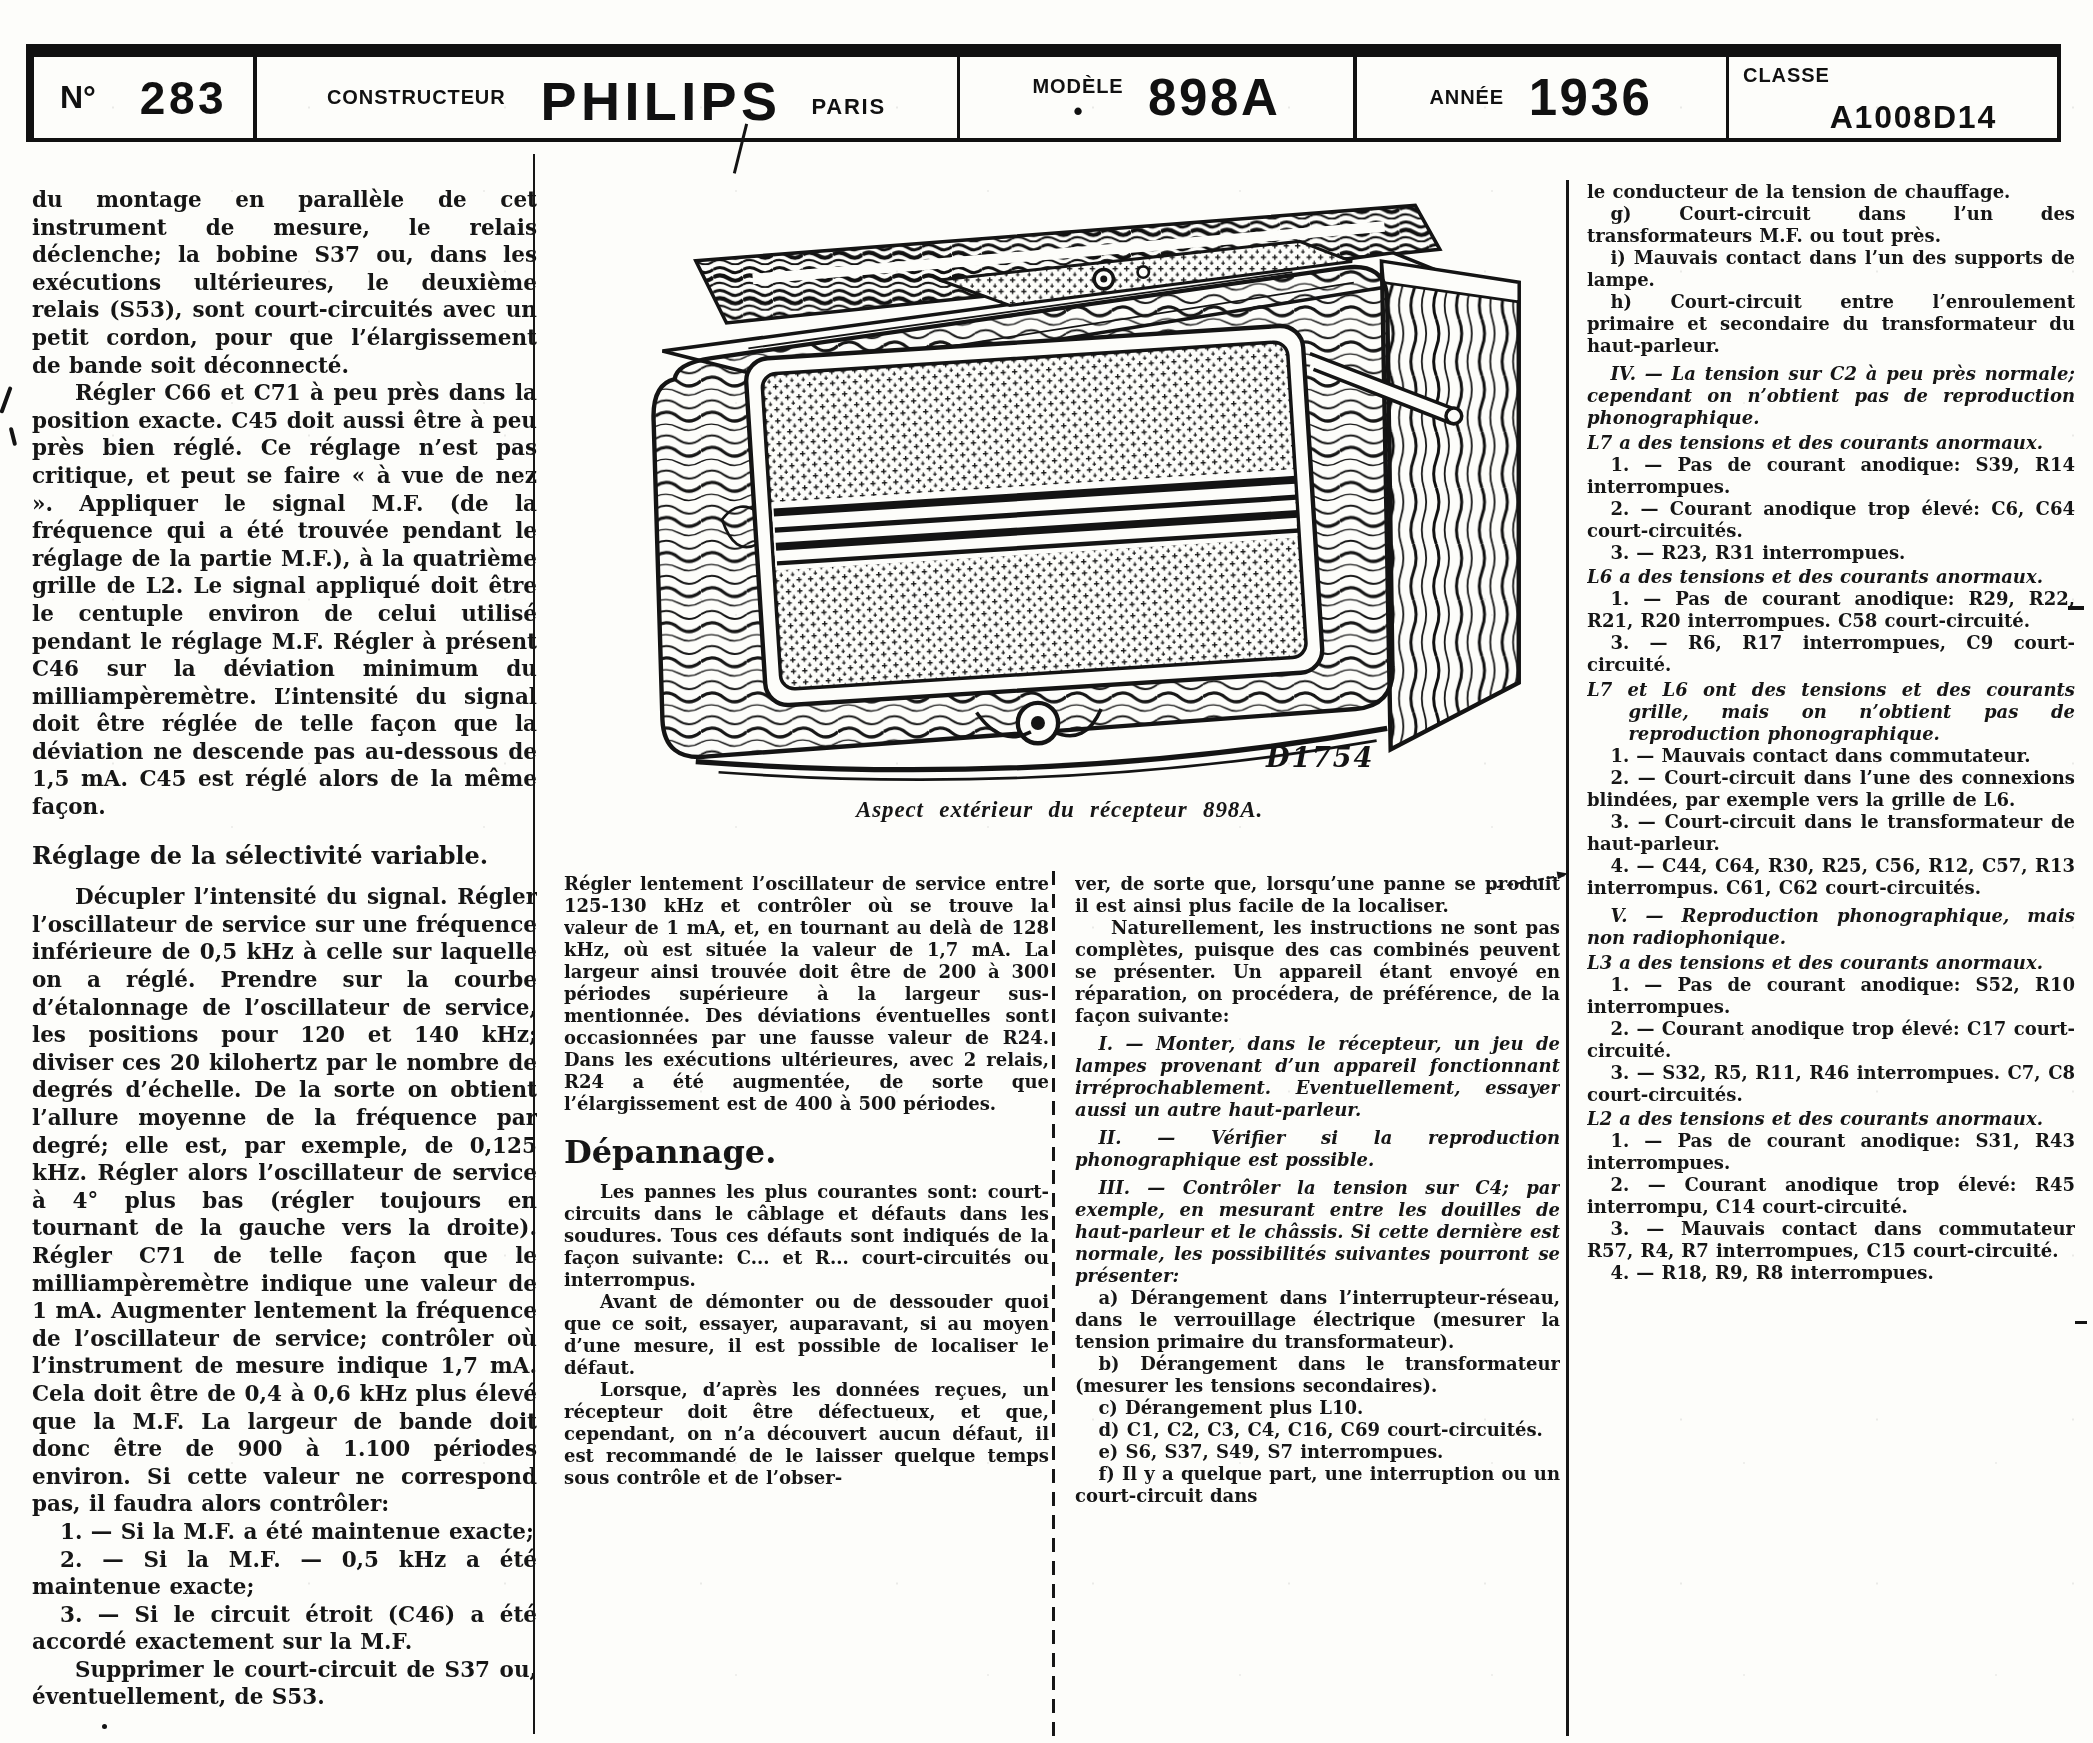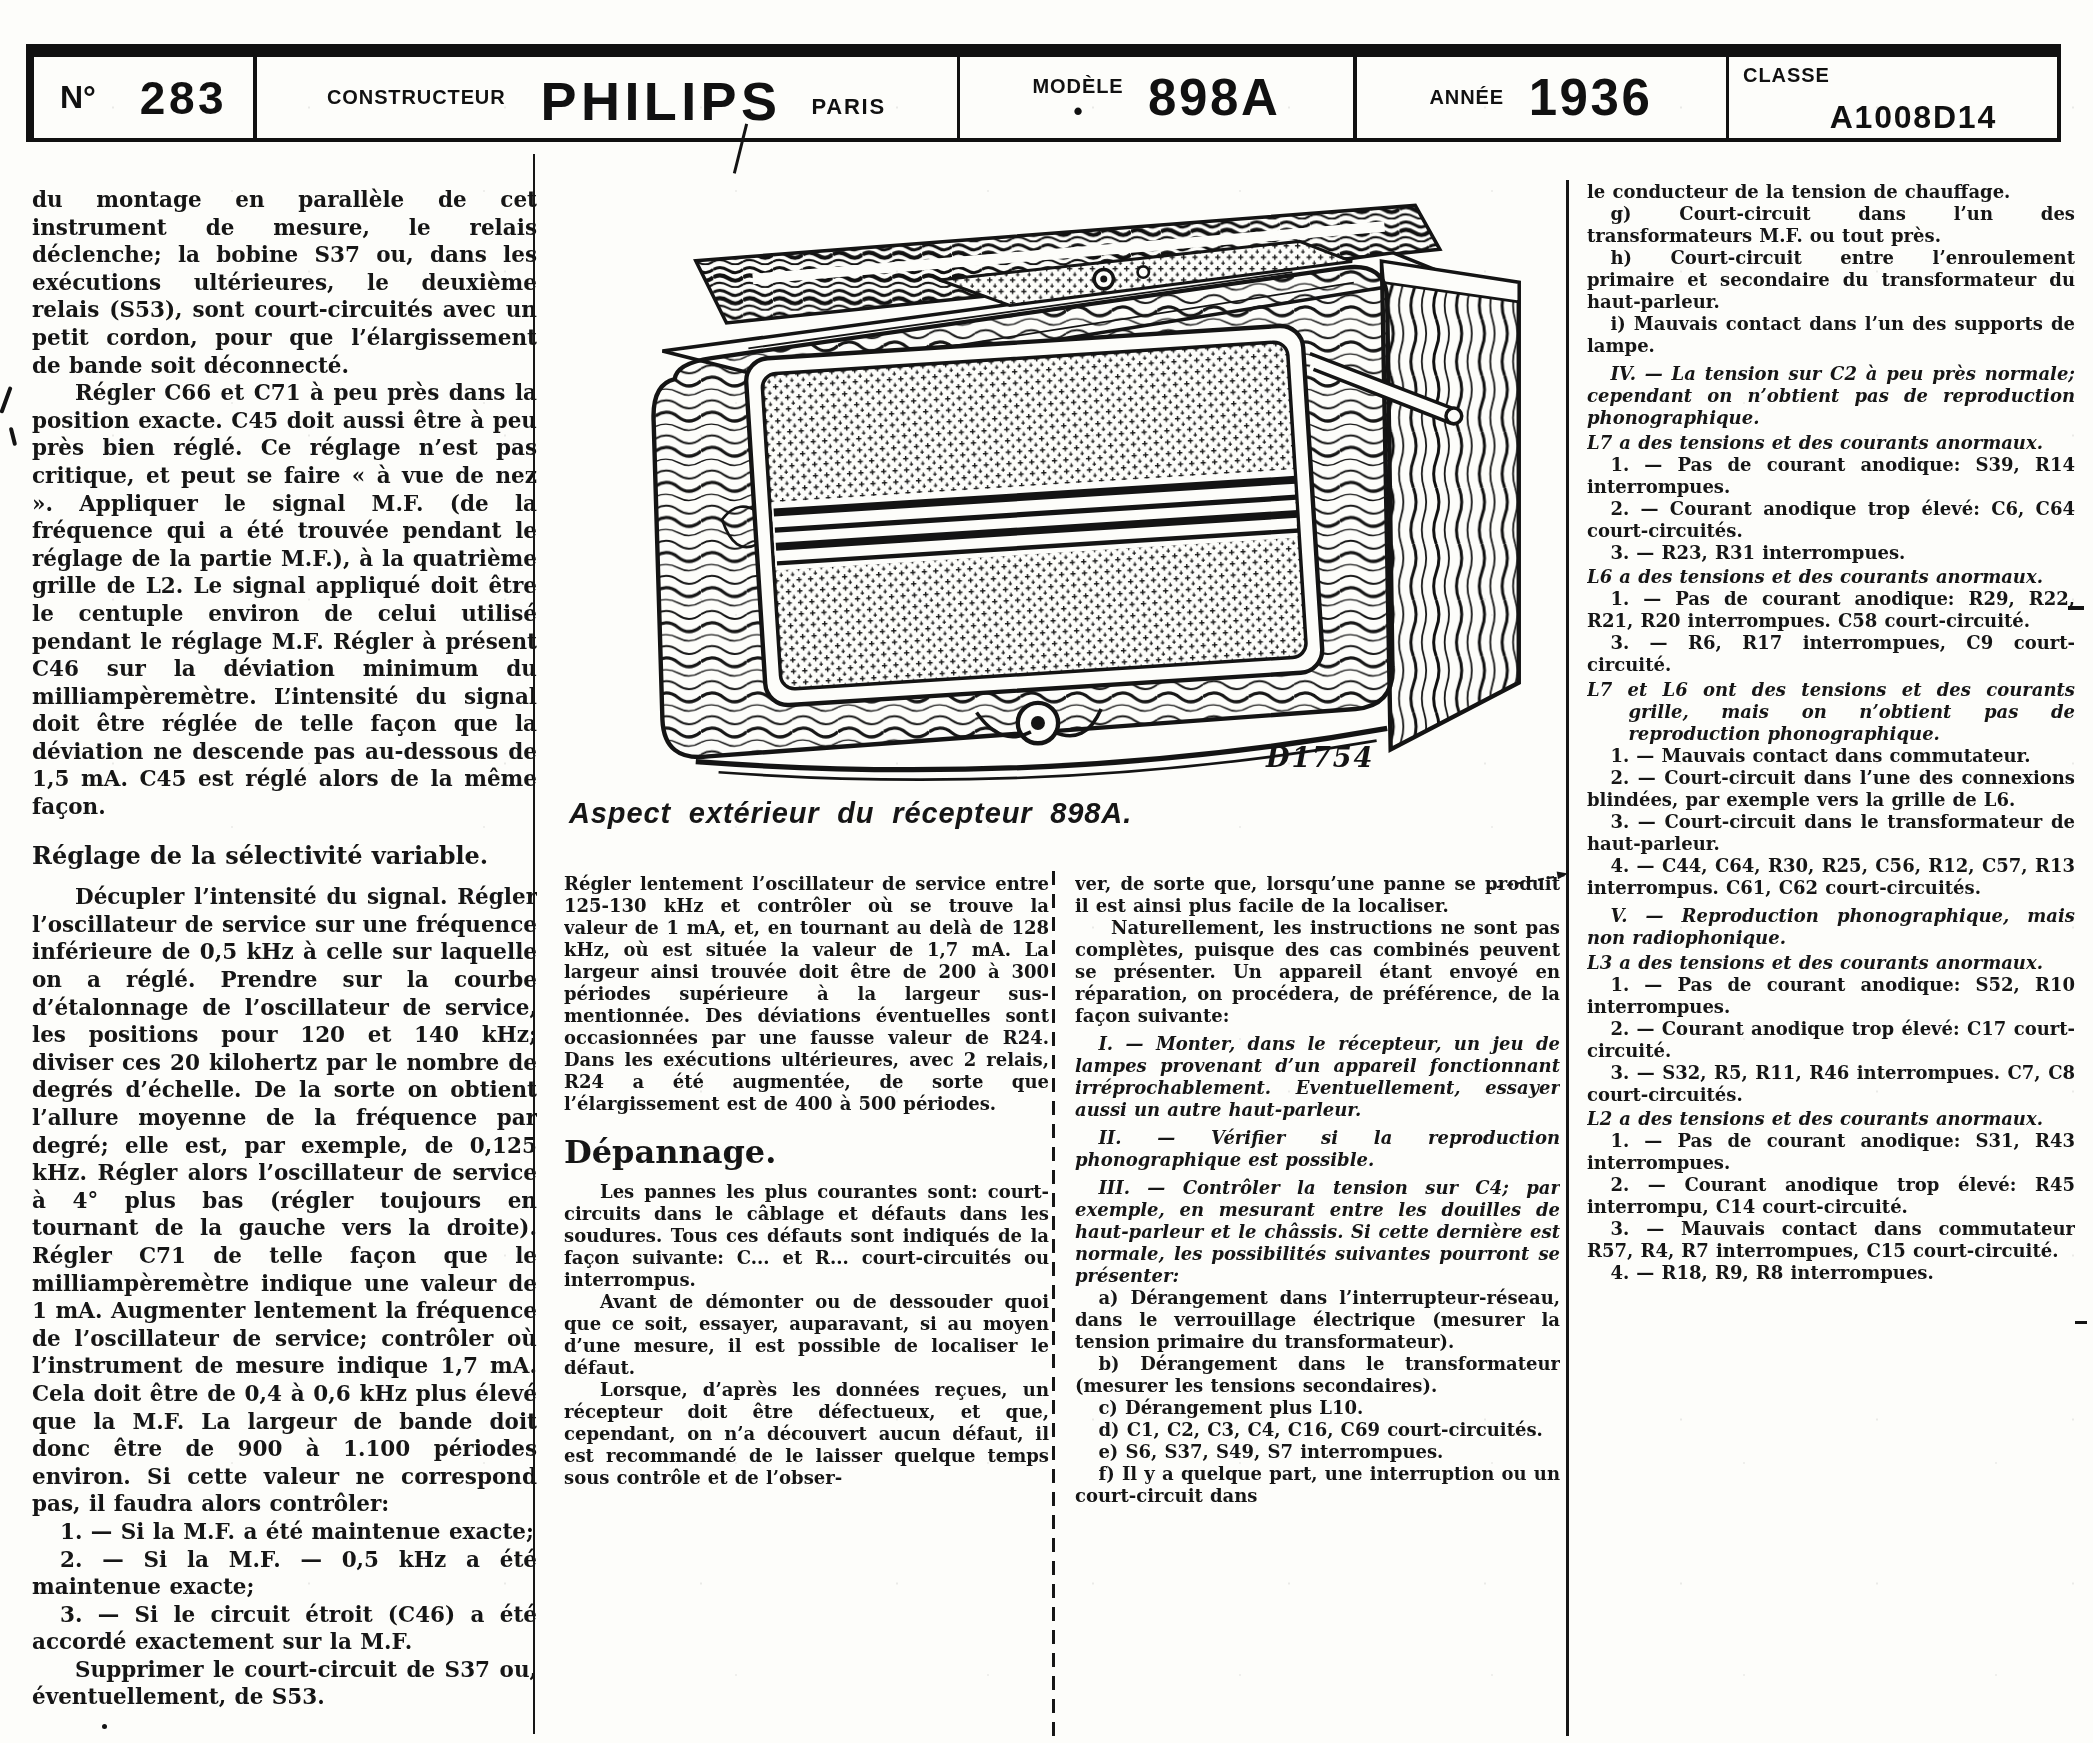--- a/index.html
+++ b/index.html
@@ -38,23 +38,23 @@
   .blk{margin:0;}
   .s-p{text-indent:2em;}
   .s-pni{text-indent:0;}
   .s-li{text-indent:1.3em;}
   .s-it{font-style:italic;text-indent:1.3em;margin-top:6.1px;}
   .s-ithang{font-style:italic;padding-left:2.3em;text-indent:-2.3em;margin-top:2.6px;}
   .s-h{font-size:24px;padding-left:1.6em;text-indent:-1.6em;margin:21px 0 14px;}
   .s-h2{font-size:32px;margin:26px 0 17.6px;text-indent:0;text-align:left;}
   
   .fig{position:absolute;left:564px;top:151px;width:983px;height:637px;}
-  .caption{position:absolute;left:569px;top:797px;width:981px;text-align:left;
-           font-family:Liberation Sans, sans-serif;font-style:italic;font-weight:700;
-           font-size:29px;word-spacing:8.8px;letter-spacing:0.9px;color:#161616;}
+  .caption{position:absolute;left:569px;top:797px;width:981px;text-align:center;
+           font-family:Liberation Serif, serif;font-style:italic;font-weight:700;
+           font-size:23px;word-spacing:8.8px;letter-spacing:0.9px;color:#161616;}
   
   .noise{position:absolute;inset:0;pointer-events:none;opacity:.55;
      background-image:radial-gradient(circle,rgba(0,0,0,.14) 0.9px,transparent 1.5px),
                       radial-gradient(circle,rgba(0,0,0,.10) 0.9px,transparent 1.3px);
      background-size:196px 164px,252px 212px;background-position:15px 25.5px,106px 85px;}
   .art{position:absolute;background:#141414;}
   .slash{left:739px;top:123px;width:2.6px;height:51px;transform:rotate(14deg);}
   .m1{left:3.5px;top:386px;width:4.4px;height:28px;transform:rotate(20deg);border-radius:2.6px;}
   .m2{left:10.5px;top:427px;width:3.5px;height:19.3px;transform:rotate(-14deg);border-radius:2.6px;}
   .m3{left:2068px;top:606px;width:16px;height:3.5px;}
@@ -203,22 +203,22 @@
       <p class="blk s-li">a) Dérangement dans l’interrupteur-réseau, dans le verrouillage électrique (mesurer la tension primaire du transformateur).</p>
       <p class="blk s-li">b) Dérangement dans le transformateur (mesurer les tensions secondaires).</p>
       <p class="blk s-li">c) Dérangement plus L10.</p>
       <p class="blk s-li">d) C1, C2, C3, C4, C16, C69 court-circuités.</p>
       <p class="blk s-li">e) S6, S37, S49, S7 interrompues.</p>
       <p class="blk s-li">f) Il y a quelque part, une interruption ou un court-circuit dans</p>
     </div>
   <div class="col col4">
       <p class="blk s-pni">le conducteur de la tension de chauffage.</p>
       <p class="blk s-li">g) Court-circuit dans l’un des transformateurs M.F. ou tout près.</p>
+      <p class="blk s-li">i) Mauvais contact dans l’un des supports de lampe.</p>
       <p class="blk s-li">h) Court-circuit entre l’enroulement primaire et secondaire du transformateur du haut-parleur.</p>
-      <p class="blk s-li">i) Mauvais contact dans l’un des supports de lampe.</p>
       <p class="blk s-it">IV. — La tension sur C2 à peu près normale; cependant on n’obtient pas de reproduction phonographique.</p>
       <p class="blk s-ithang">L7 a des tensions et des courants anormaux.</p>
       <p class="blk s-li">1. — Pas de courant anodique: S39, R14 interrompues.</p>
       <p class="blk s-li">2. — Courant anodique trop élevé: C6, C64 court-circuités.</p>
       <p class="blk s-li">3. — R23, R31 interrompues.</p>
       <p class="blk s-ithang">L6 a des tensions et des courants anormaux.</p>
       <p class="blk s-li">1. — Pas de courant anodique: R29, R22, R21, R20 interrompues. C58 court-circuité.</p>
       <p class="blk s-li">3. — R6, R17 interrompues, C9 court-circuité.</p>
       <p class="blk s-ithang">L7 et L6 ont des tensions et des courants grille, mais on n’obtient pas de reproduction phonographique.</p>
       <p class="blk s-li">1. — Mauvais contact dans commutateur.</p>

